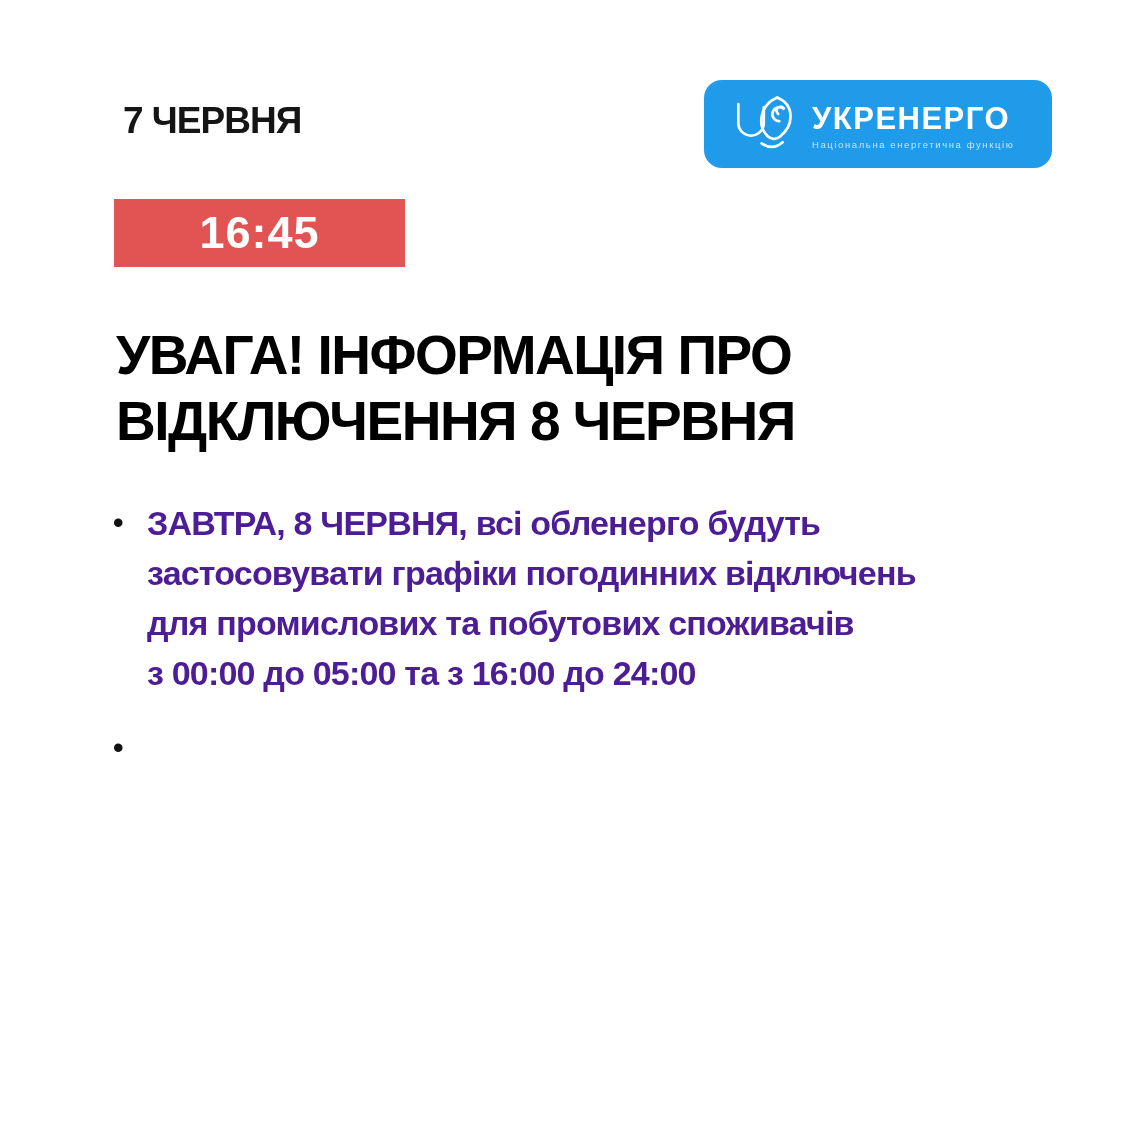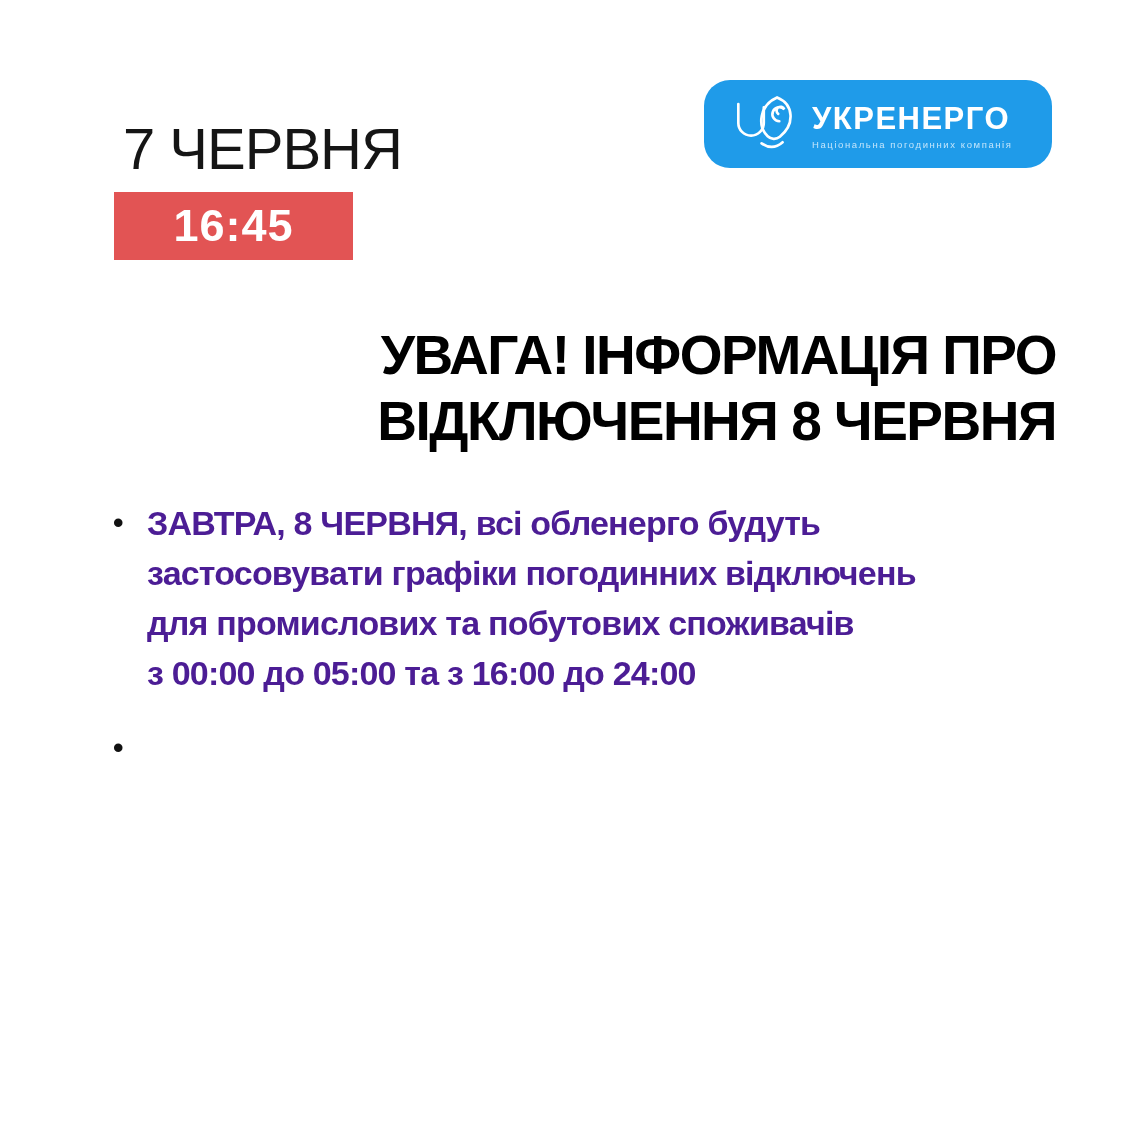--- a/index.html
+++ b/index.html
@@ -11,36 +11,35 @@
     width: 1134px;
     height: 1134px;
     background: #ffffff;
     overflow: hidden;
   }
 
   .date {
     position: absolute;
     left: 123px;
     top: 100px;
-    font-size: 58px;
-    font-weight: 400;
+    font-size: 37px;
+    font-weight: 700;
     letter-spacing: -1px;
     color: #151515;
     white-space: nowrap;
-    margin-top: 15px;
   }
 
   .logo {
     position: absolute;
     left: 704px;
     top: 80px;
     width: 348px;
     height: 88px;
     background: #1f9be9;
-    border-radius: 26px;
+    border-radius: 18px;
     display: flex;
     align-items: center;
     padding: 0 18px 0 26px;
   }
   .logo-icon {
     width: 72px;
     height: 62px;
     flex: 0 0 auto;
     display: block;
   }
@@ -62,22 +61,22 @@
     color: #c3e5fb;
     font-size: 9.5px;
     letter-spacing: 1.6px;
     white-space: nowrap;
     margin-top: 3px;
   }
 
   .time-badge {
     position: absolute;
     left: 114px;
-    top: 192px;
-    width: 239px;
+    top: 199px;
+    width: 291px;
     height: 68px;
     background: #e25454;
     display: flex;
     align-items: center;
     justify-content: center;
   }
   .time-badge-label {
     color: #ffffff;
     font-size: 45px;
     font-weight: 700;
@@ -88,21 +87,20 @@
     position: absolute;
     left: 116px;
     top: 322px;
     width: 940px;
     font-size: 55px;
     font-weight: 700;
     line-height: 66px;
     letter-spacing: -1.5px;
     color: #000000;
     white-space: pre-line;
-    text-align: right;
   }
 
   .bullets {
     position: absolute;
     left: 113px;
     top: 498px;
     width: 960px;
     list-style: none;
   }
   .bullet {
@@ -137,21 +135,21 @@
     <span class="logo-icon">
       <svg viewBox="0 0 64 56" width="72" height="62" fill="none" stroke="#ffffff" stroke-width="2.4" stroke-linecap="round">
         <path d="M7 10 V27 A11.5 11.5 0 0 0 30 27 V13"></path>
         <path d="M33.5 39 C24 30 26 11 42 4 C57 10 58.5 28 44.5 39.5 C41 42.3 36.5 41.9 33.5 39 Z"></path>
         <path d="M44 25.5 a6.3 6.3 0 1 1 4.5 -10.8 a3.6 3.6 0 1 0 -5.5 4.2"></path>
         <path d="M28 45.5 Q38 52.5 47 44.5"></path>
       </svg>
     </span>
     <span class="logo-textcol">
       <span class="logo-name">УКРЕНЕРГО</span>
-      <span class="logo-tagline">Національна погодинних компанія</span>
+      <span class="logo-tagline">Національна енергетична функцію</span>
     </span>
   </div>
 
   <div class="time-badge">
     <span class="time-badge-label">16:45</span>
   </div>
 
   <h1 class="headline">УВАГА! ІНФОРМАЦІЯ ПРО
 ВІДКЛЮЧЕННЯ 8 ЧЕРВНЯ</h1>
 

